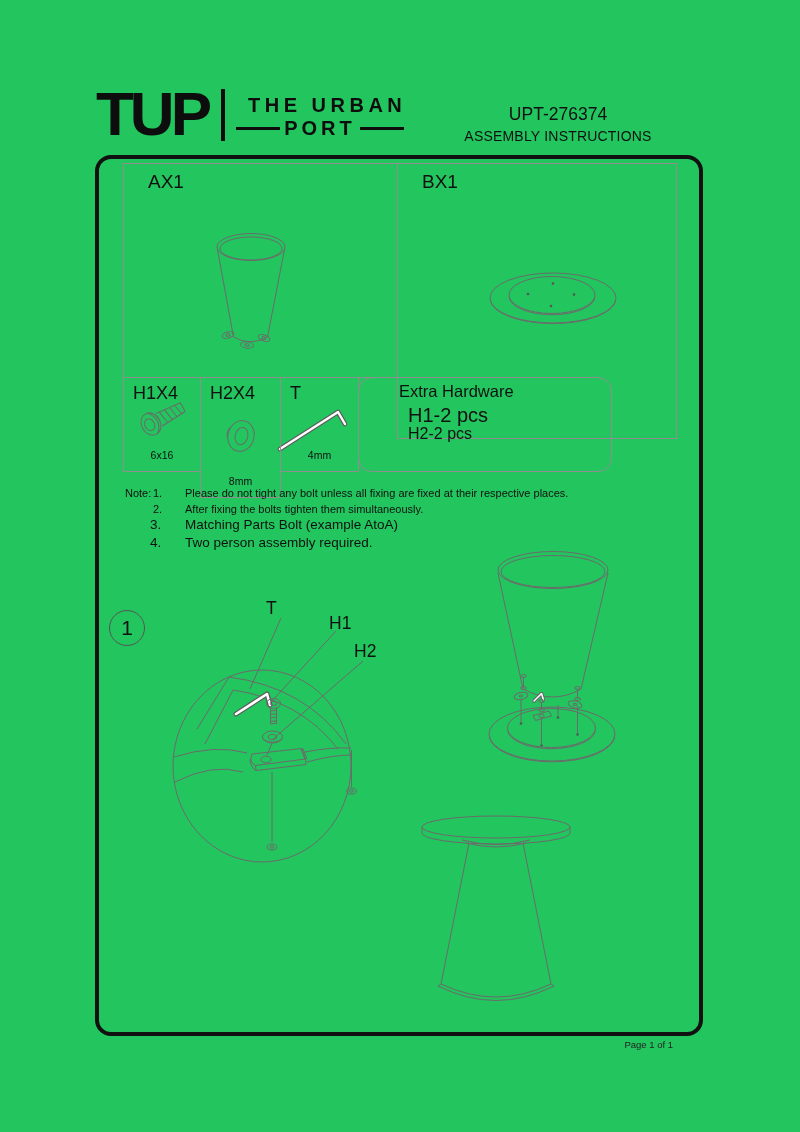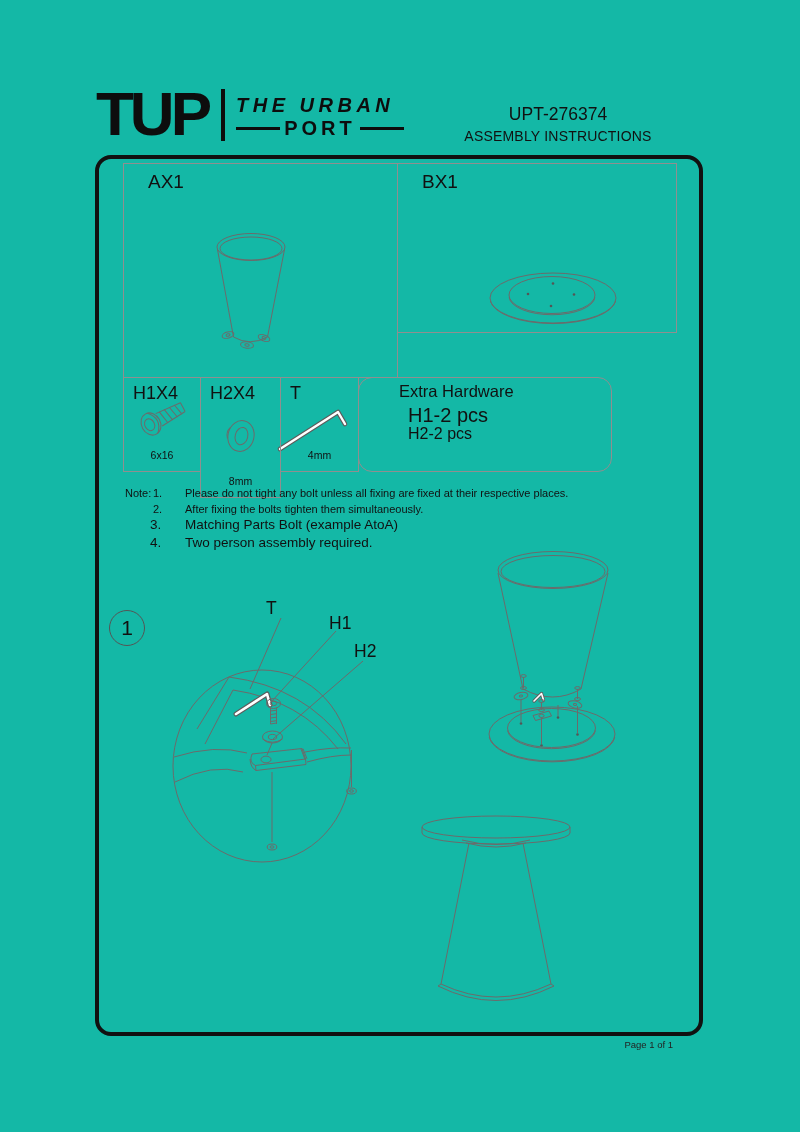--- a/index.html
+++ b/index.html
@@ -1,41 +1,41 @@
 <!DOCTYPE html>
 <html><head>
 <meta charset="utf-8">
 <style>
   html,body{margin:0;padding:0;background:#ffffff;}
-  .page{position:relative;width:800px;height:1132px;background:#14b8a6;
+  .page{position:relative;width:800px;height:1132px;background:#22c55e;
         font-family:"Liberation Sans", sans-serif;color:#111;overflow:hidden;}
 
   
   .logo-mark{position:absolute;left:96px;top:78px;font-size:62px;font-weight:bold;
              letter-spacing:-4px;color:#0d0d0d;}
   .logo-divider{position:absolute;left:221px;top:89px;width:3.5px;height:52px;background:#0d0d0d;}
-  .logo-line1{position:absolute;left:236px;top:94px;width:170px;font-size:20px;
-              letter-spacing:4.5px;font-weight:bold;color:#0d0d0d;white-space:nowrap;font-style:italic;}
+  .logo-line1{position:absolute;left:248px;top:94px;width:170px;font-size:20px;
+              letter-spacing:4.5px;font-weight:bold;color:#0d0d0d;white-space:nowrap;}
   .logo-port-row{position:absolute;left:236px;top:117px;width:168px;display:flex;
                  align-items:center;gap:4px;}
   .logo-dash{flex:1;height:2.2px;background:#0d0d0d;}
   .logo-line2{font-size:20px;letter-spacing:4px;font-weight:bold;color:#0d0d0d;text-align:right;}
 
   .title-block{position:absolute;left:430px;top:104px;width:256px;text-align:center;}
   .model{font-size:17.5px;color:#111;}
   .doc-title{font-size:14px;color:#111;margin-top:3px;letter-spacing:0.2px;}
 
   
   .main-box{position:absolute;left:95px;top:155px;width:608px;height:881px;
             border:4.5px solid #111;border-radius:16px;box-sizing:border-box;}
 
   
   .cell{position:absolute;border:1px solid #8f8f8f;box-sizing:border-box;background:transparent;}
   .cell-a{left:123px;top:163px;width:275px;height:215px;}
-  .cell-b{left:397px;top:163px;width:280px;height:170px;}
+  .cell-b{left:397px;top:163px;width:280px;height:276px;}
   .cell-h1{left:123px;top:377px;width:78px;height:95px;}
   .cell-h2{left:200px;top:377px;width:81px;height:121px;}
   .cell-t{left:280px;top:377px;width:79px;height:95px;}
   .cell-extra{left:358px;top:377px;width:254px;height:95px;border-radius:14px;}
   .part-label{position:absolute;left:24px;top:7px;font-size:19px;color:#111;}
   .hw-label{position:absolute;left:9px;top:5px;font-size:18px;color:#111;}
   .hw-size{position:absolute;left:0;right:0;bottom:10px;text-align:center;font-size:10.5px;color:#111;}
   .extra-title{position:absolute;left:40px;top:4px;font-size:16.5px;color:#111;}
   .extra-item1{position:absolute;left:49px;top:26px;font-size:20px;color:#111;}
   .extra-item2{position:absolute;left:49px;top:47px;font-size:16px;color:#111;}

